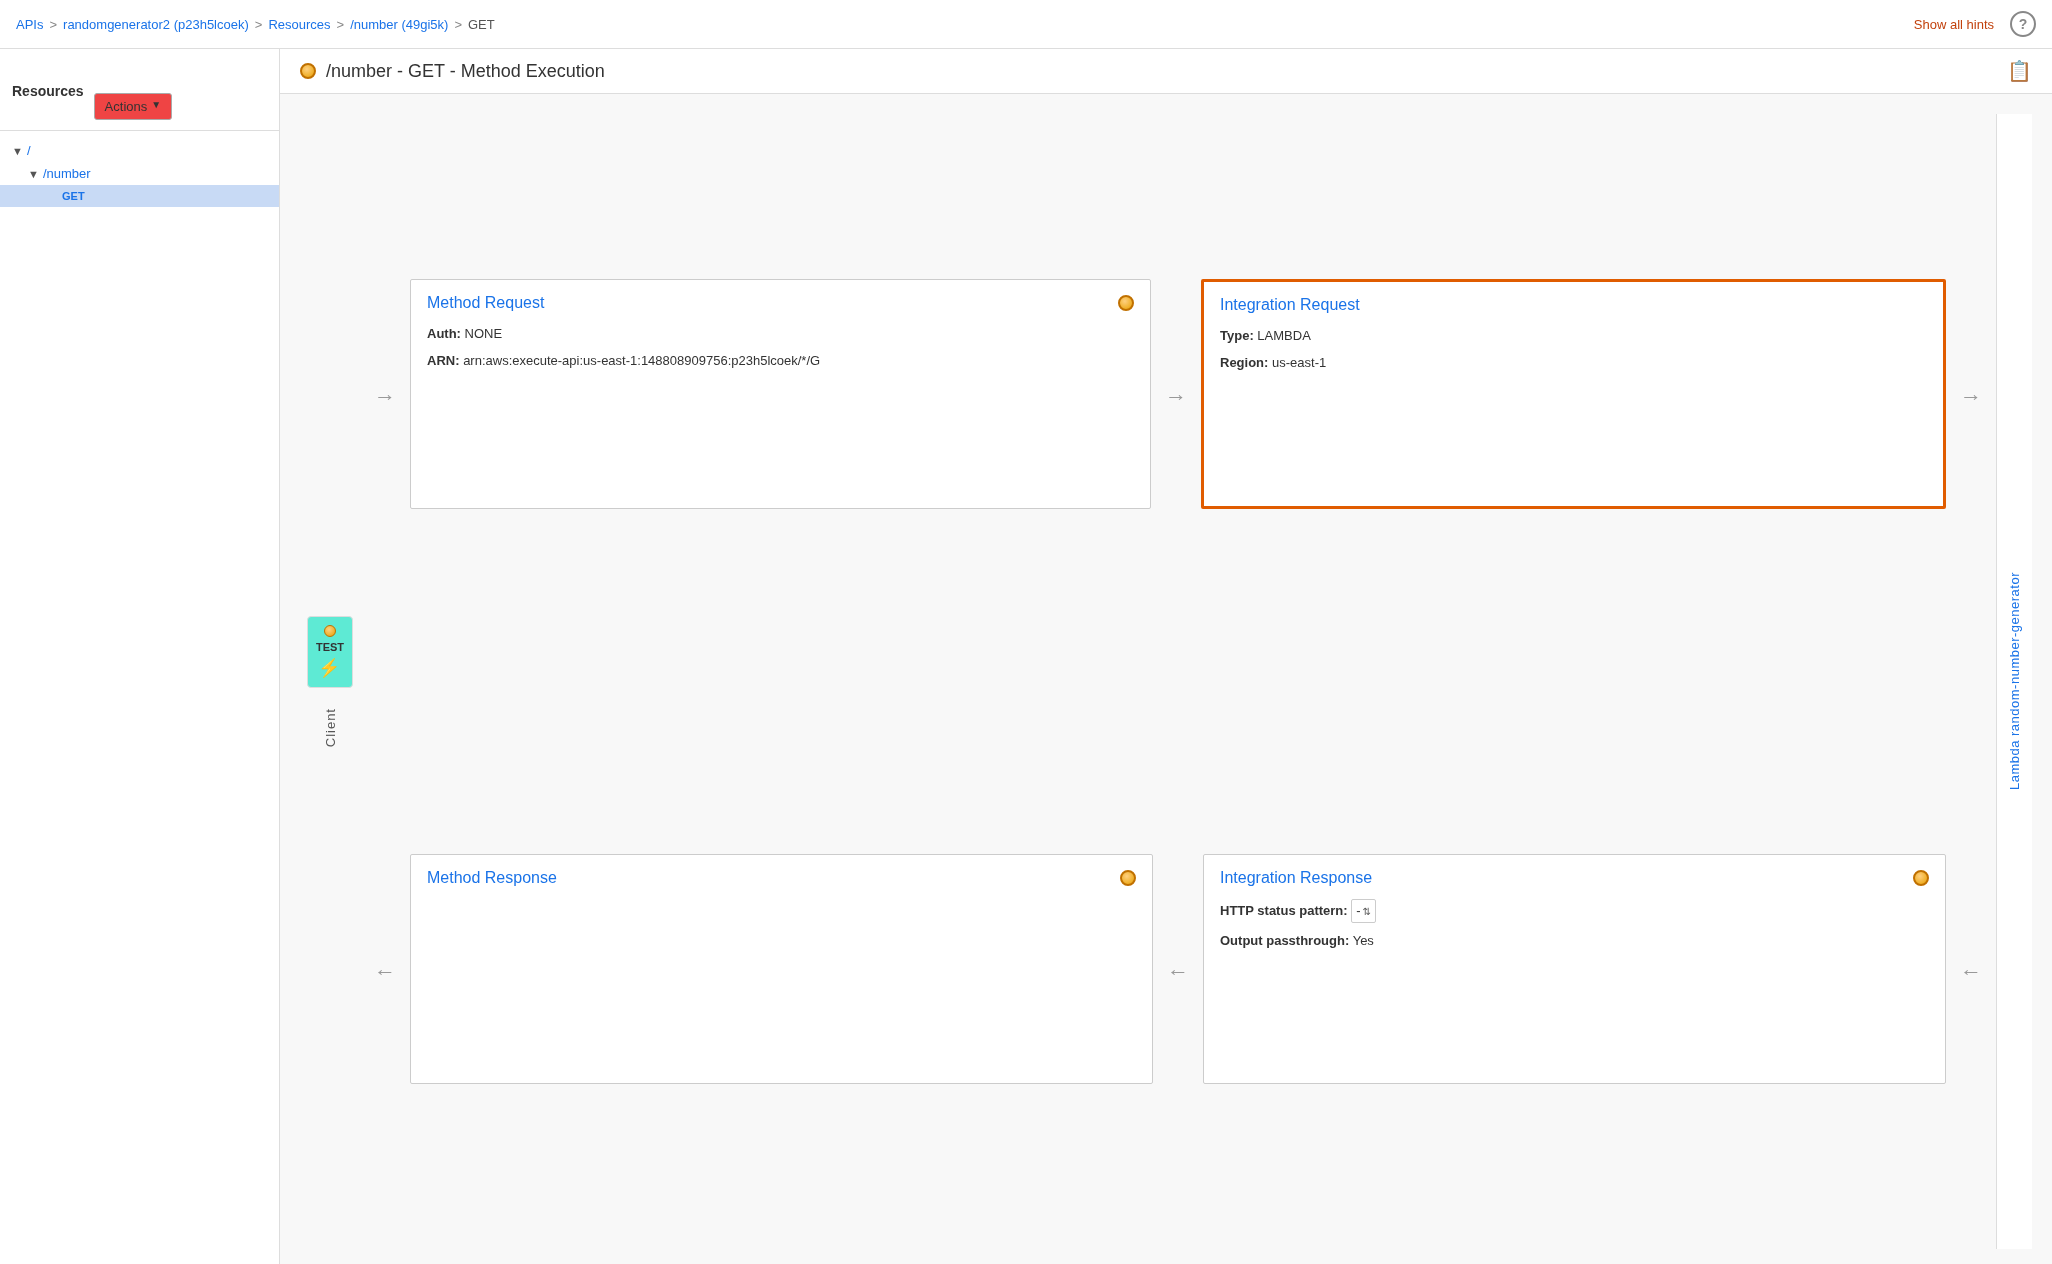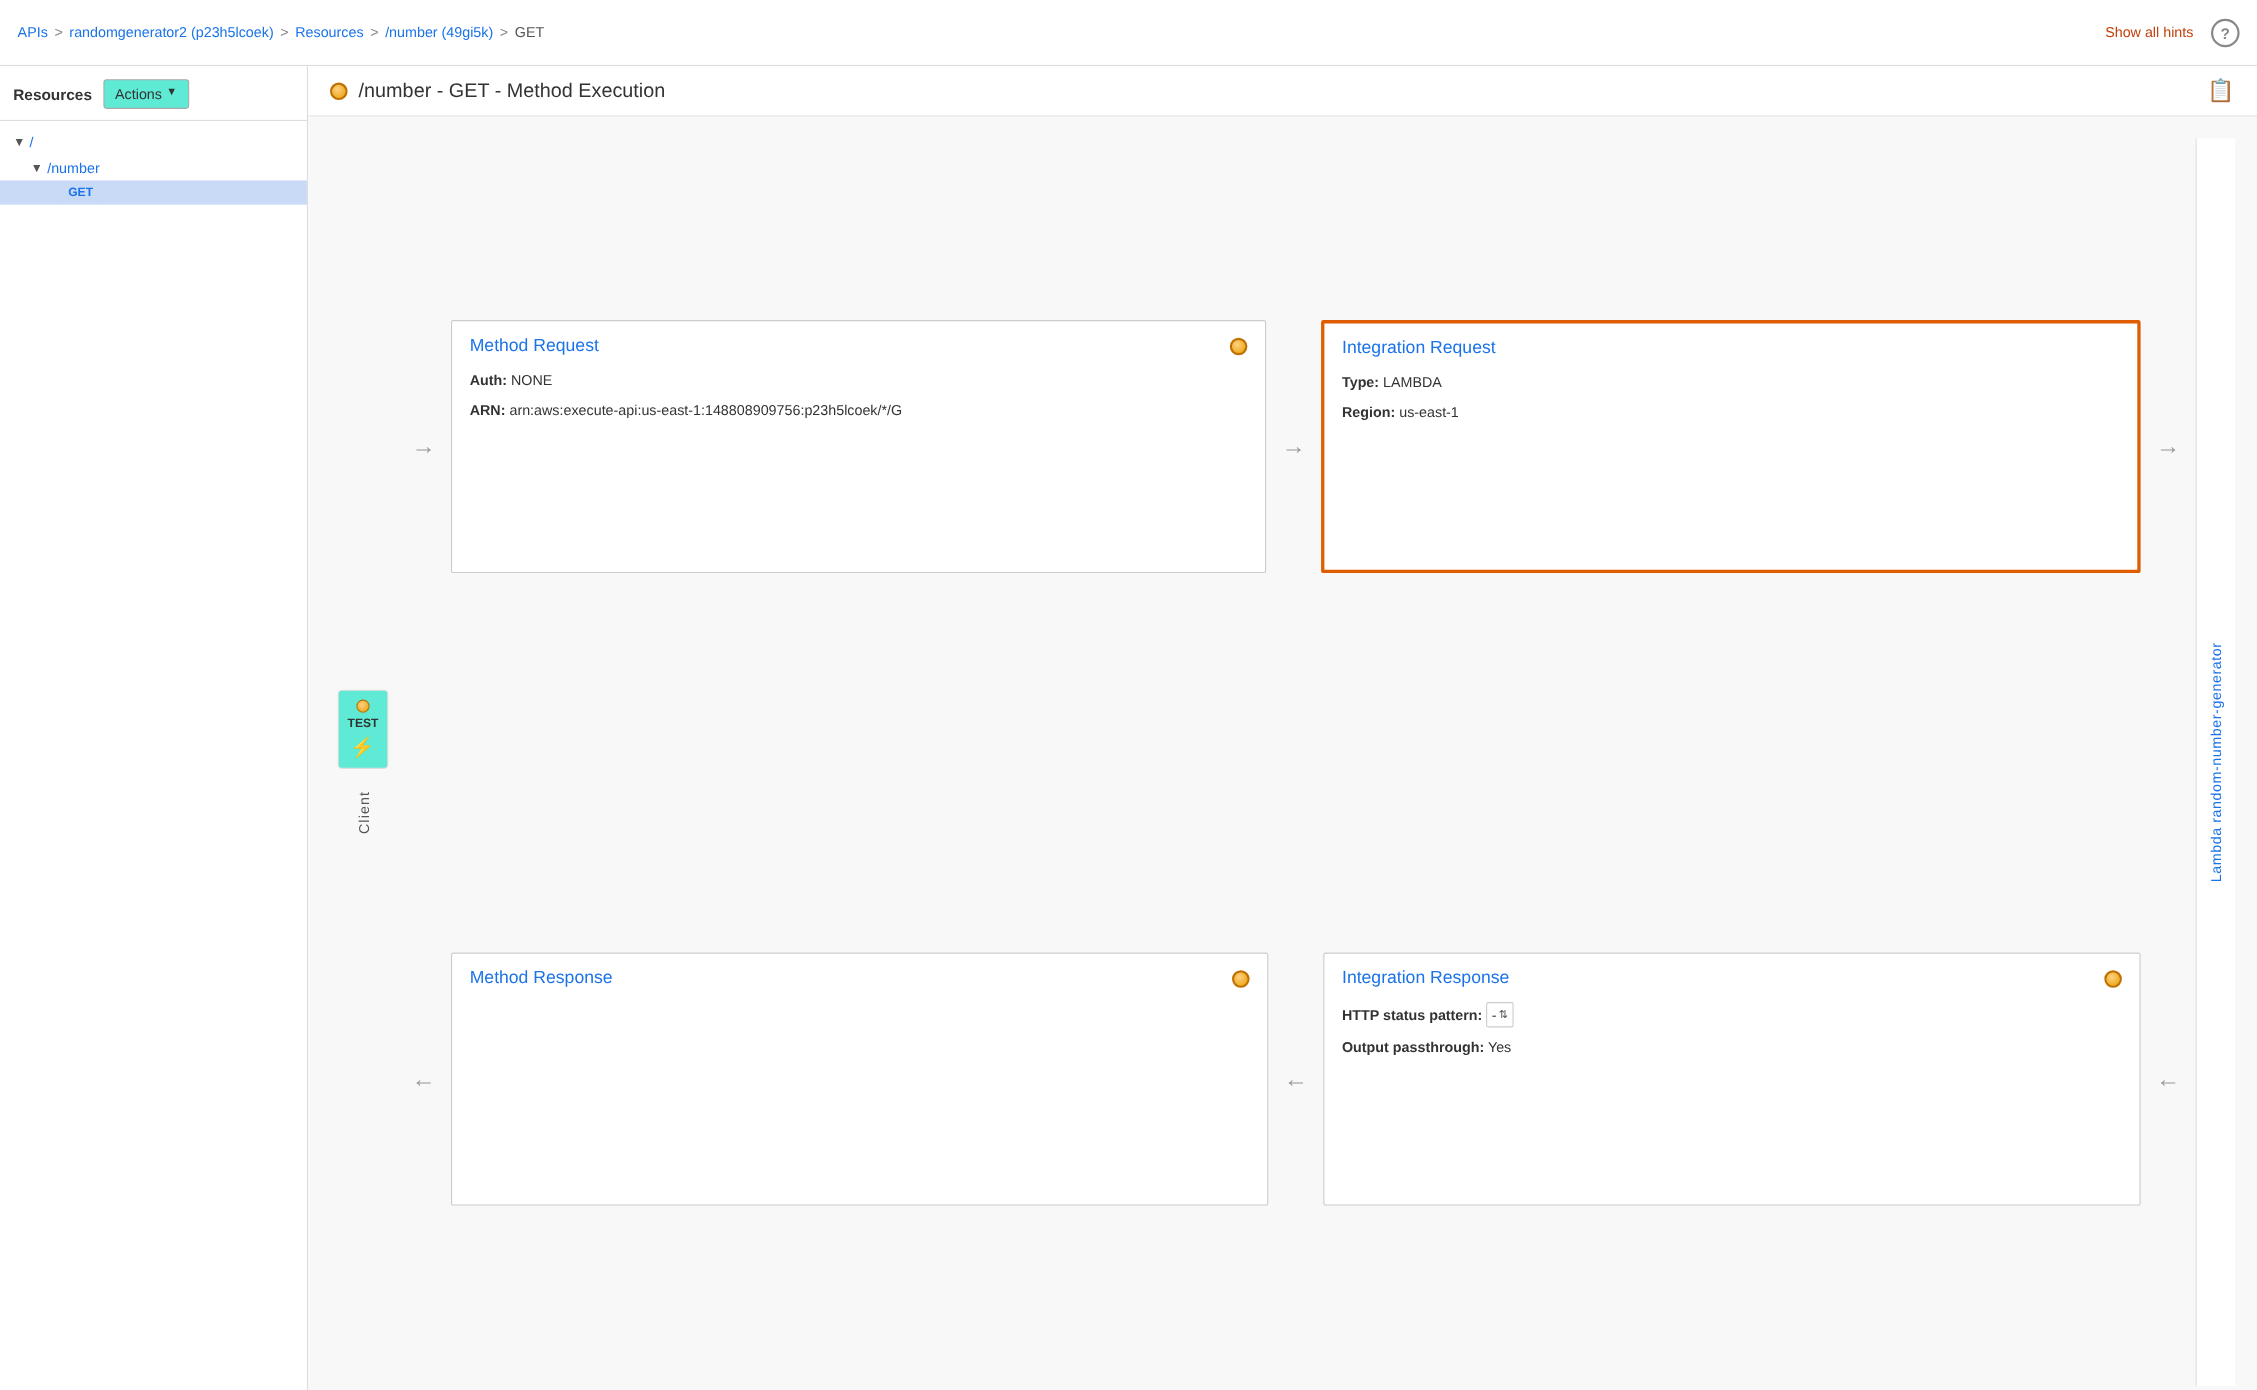--- a/index.html
+++ b/index.html
@@ -2,21 +2,21 @@
 <html><head>
   <meta charset="utf-8">
   <style>
     * { box-sizing: border-box; margin: 0; padding: 0; }
     body { font-family: -apple-system, BlinkMacSystemFont, 'Segoe UI', Arial, sans-serif; font-size: 13px; background: #f8f8f8; color: #333; height: 1264px; overflow: hidden; }
 
     
     .top-bar {
       background: #fff;
       border-bottom: 1px solid #ddd;
-      height: 60px;
+      height: 49px;
       display: flex;
       align-items: center;
       padding: 16px 16px;
       justify-content: space-between;
     }
     .breadcrumb {
       display: flex;
       align-items: center;
       gap: 6px;
       font-size: 13px;
@@ -72,25 +72,26 @@
     .sidebar-title {
       font-size: 14px;
       font-weight: 600;
       color: #333;
     }
     .actions-button {
       display: flex;
       gap: 4px;
       padding: 5px 10px;
       border: 1px solid #aaa;
-      background: #5eead4;
+      background: #ef4444;
       border-radius: 3px;
       cursor: pointer;
       font-size: 13px;
       color: #333;
+      margin-top: 32px;
     }
     .caret { font-size: 10px; }
 
     .sidebar-tree {
       padding: 8px 0;
       flex: 1;
     }
     .tree-item {
       display: flex;
       align-items: center;

